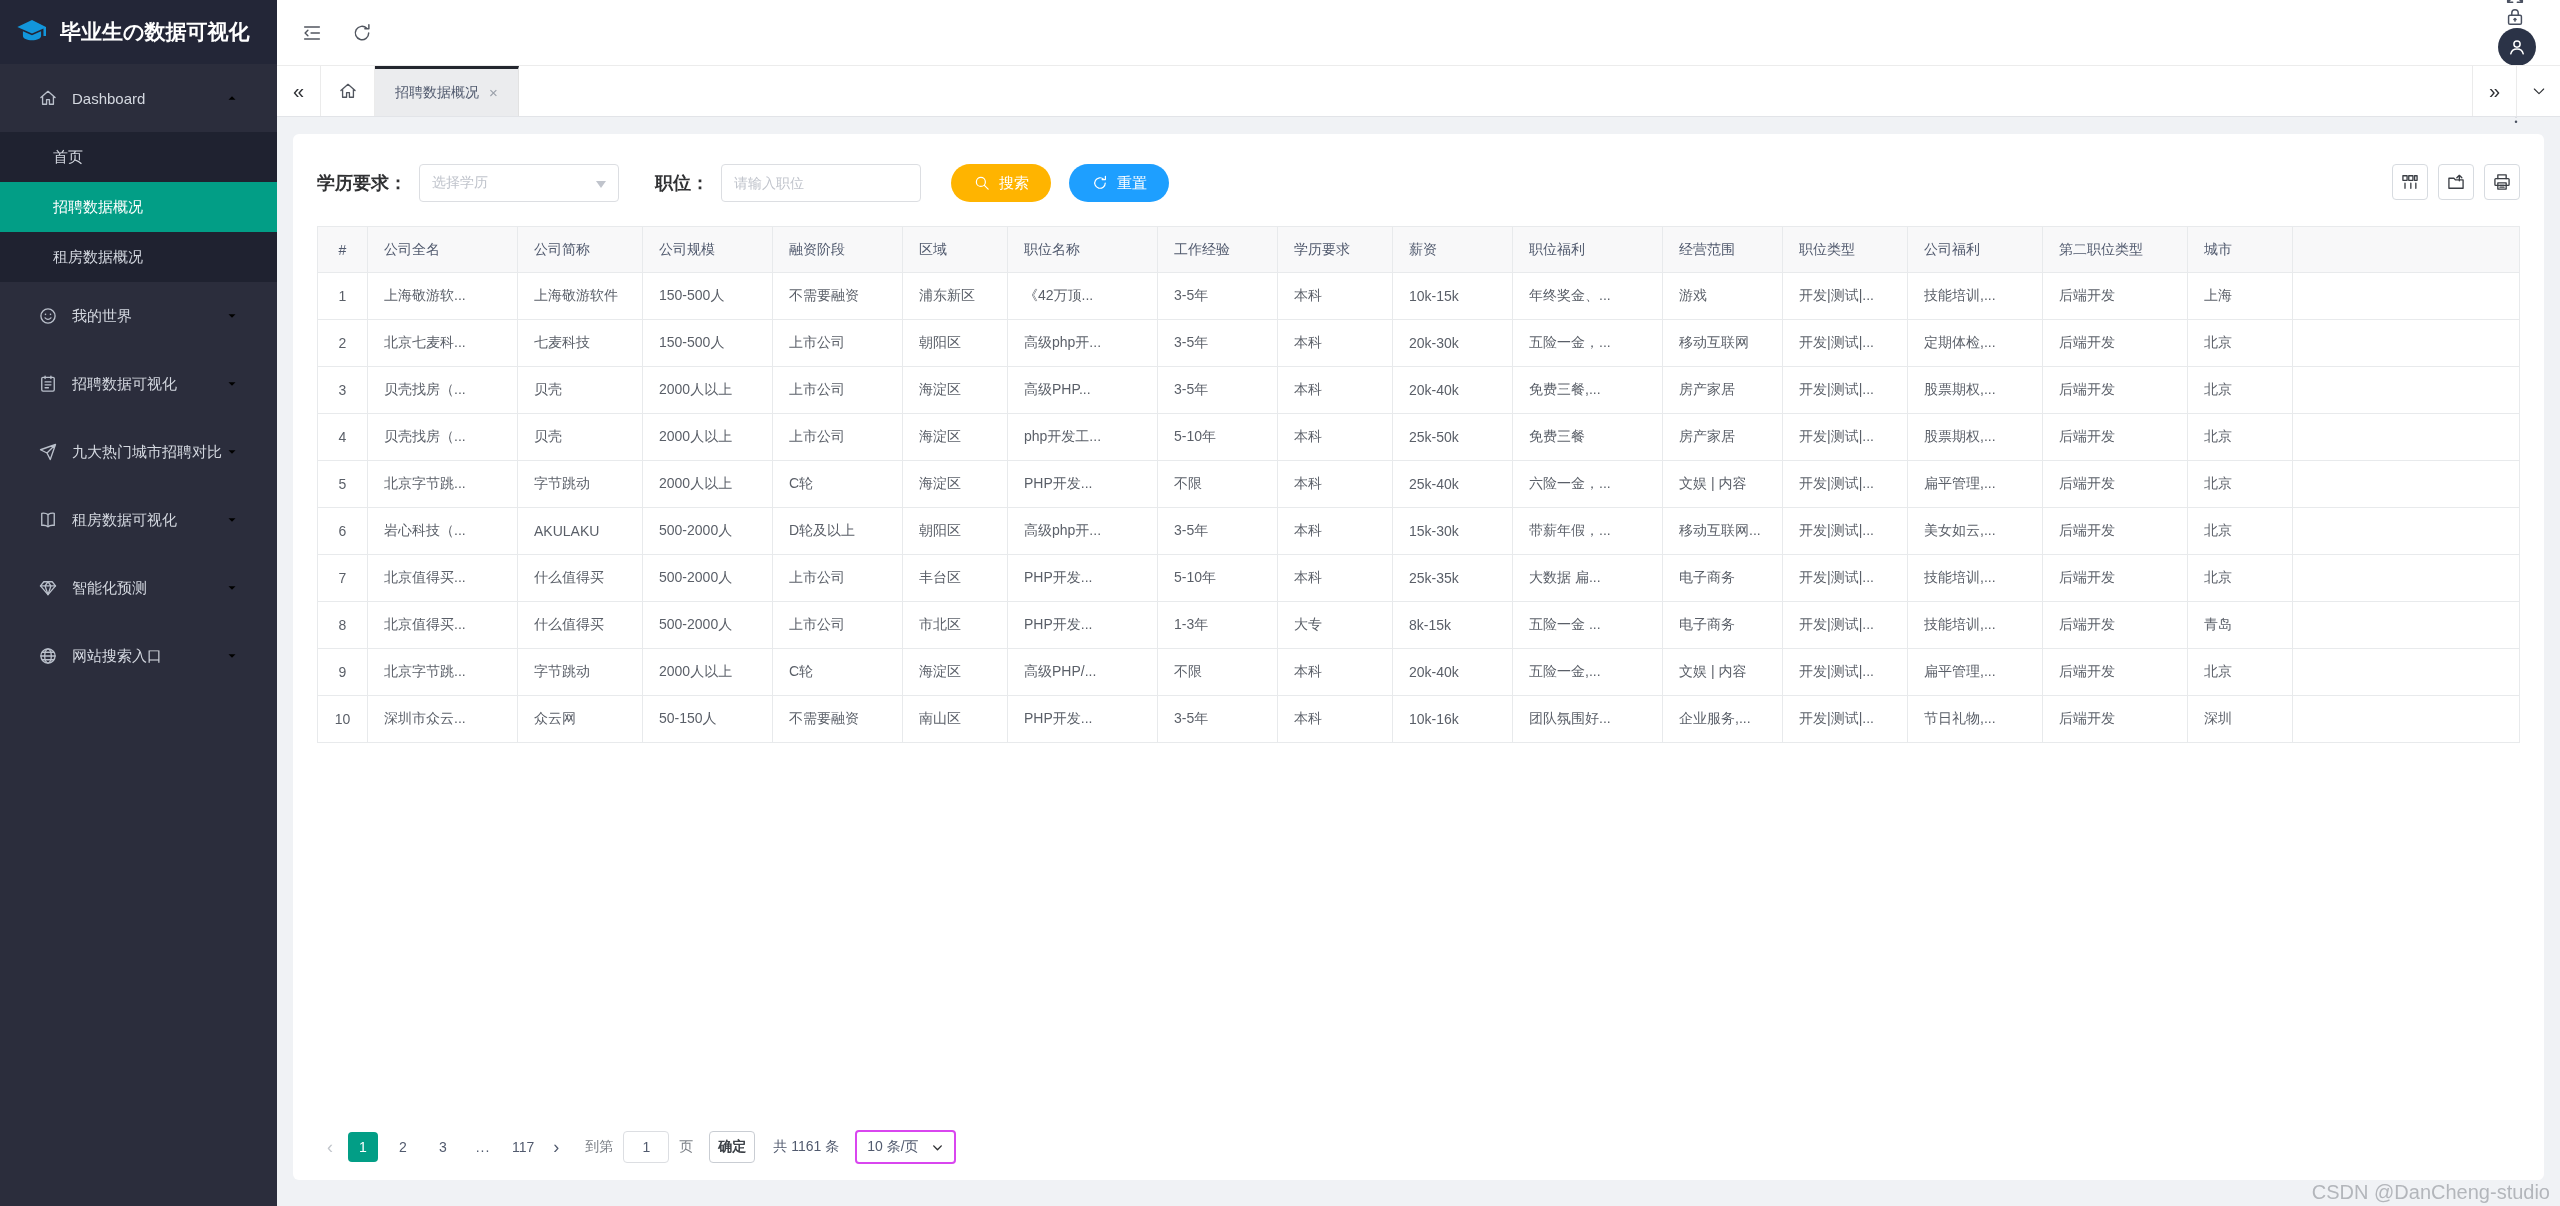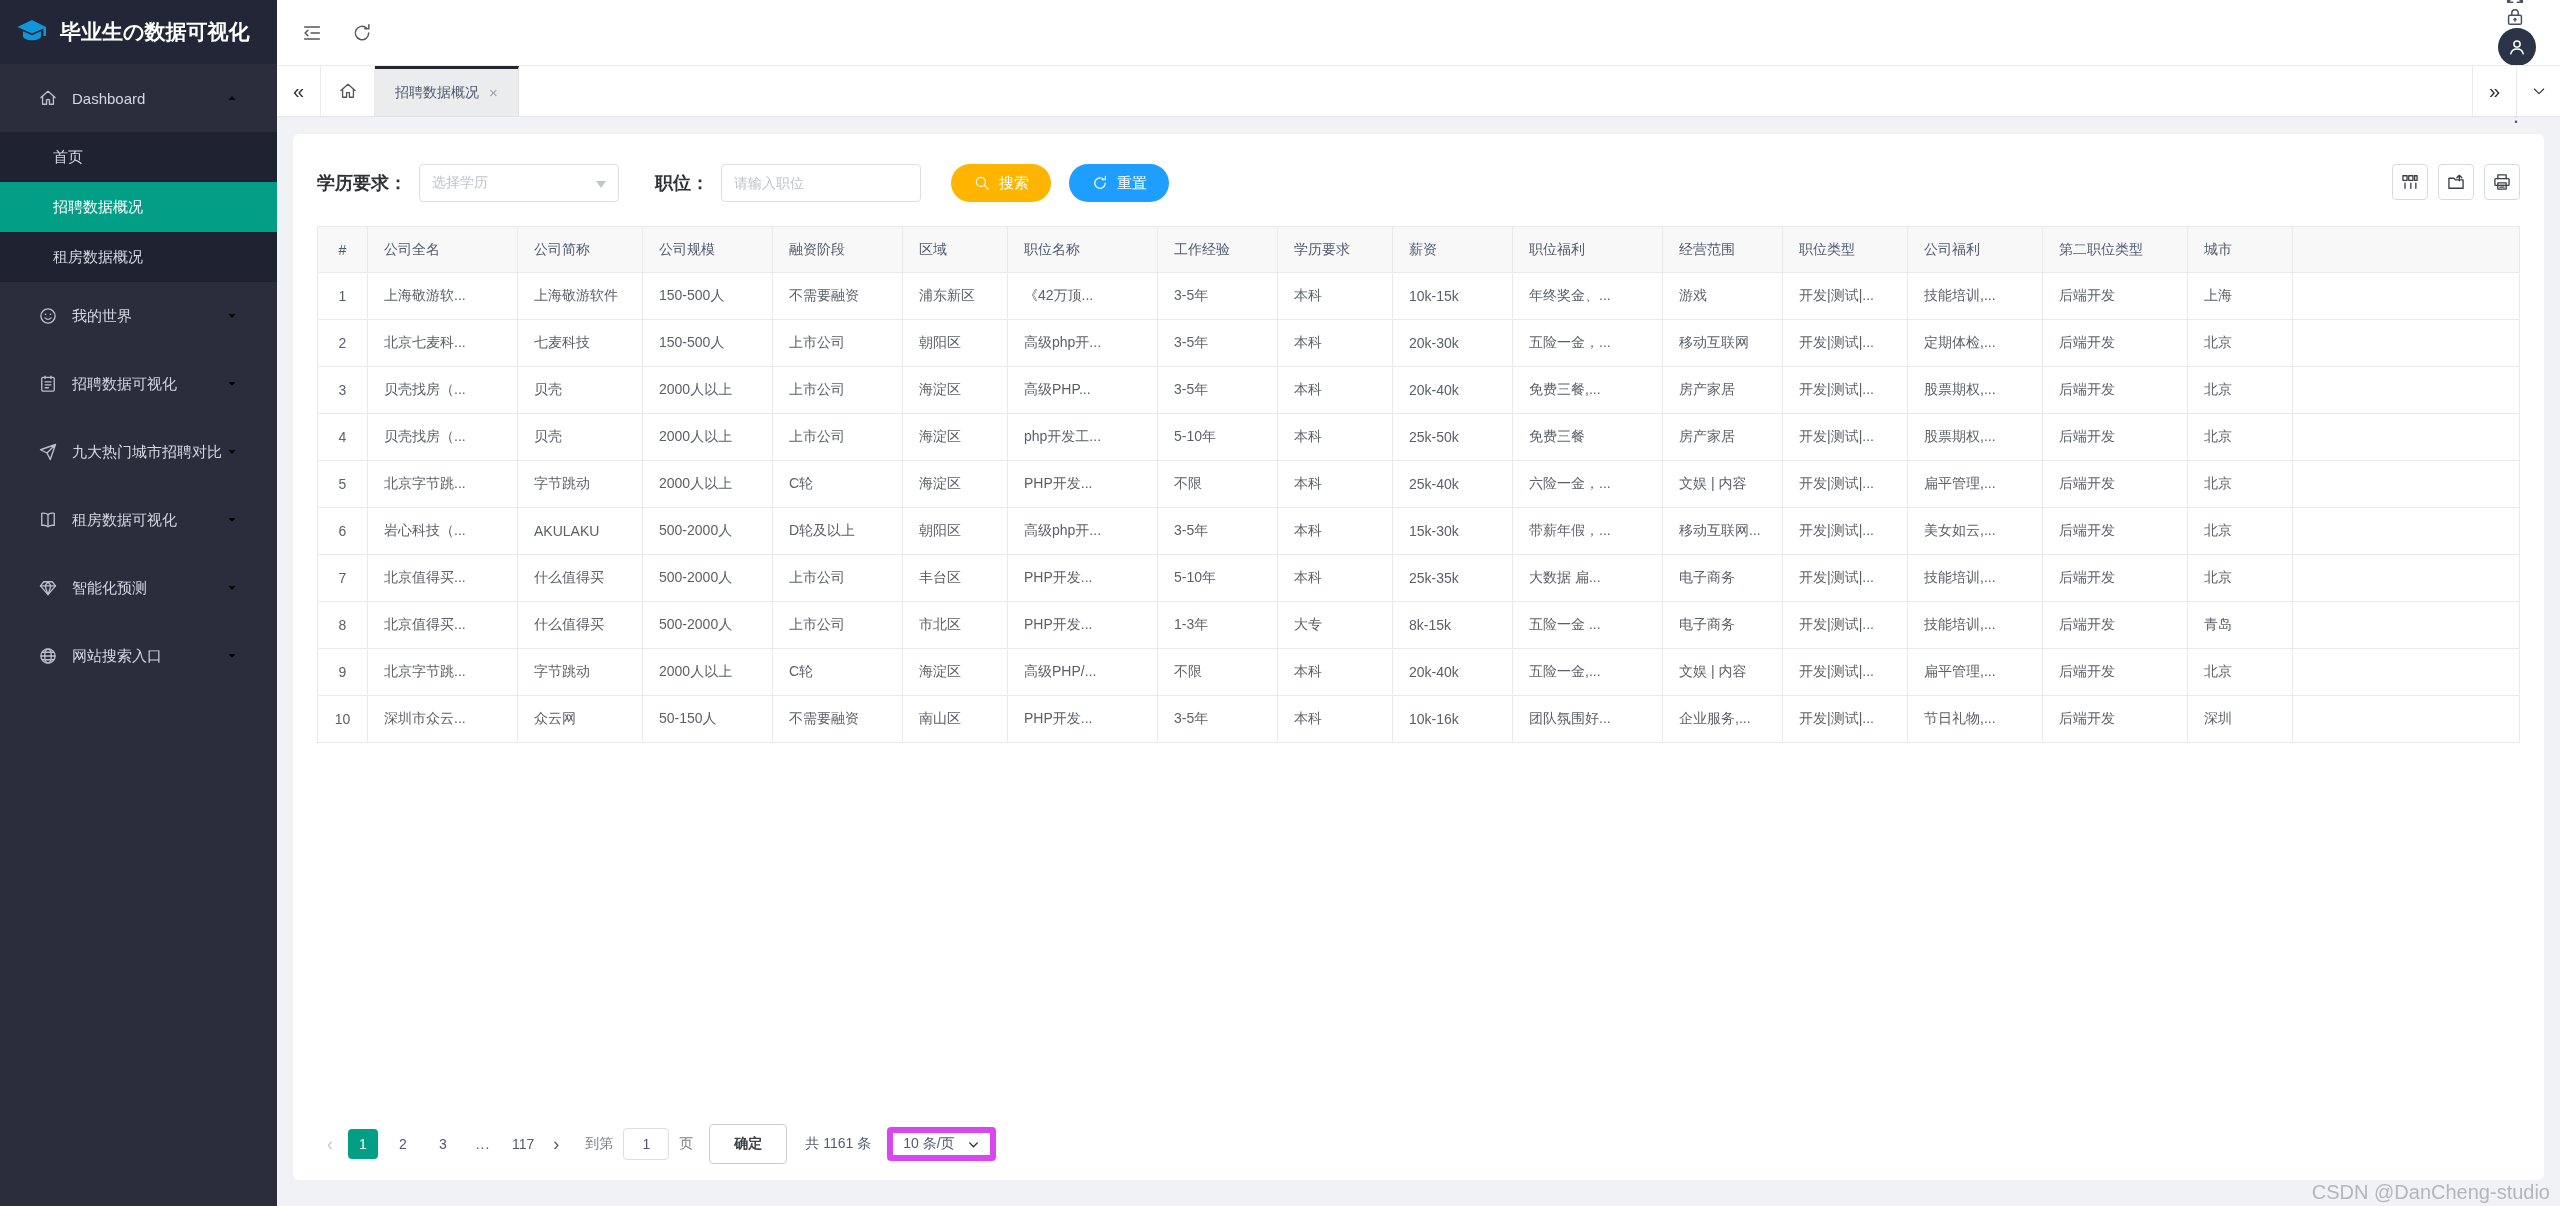--- a/index.html
+++ b/index.html
@@ -95,24 +95,24 @@
               font-size:18px; color:#c2c6cc; cursor:pointer; user-select:none; }
   .pg-arrow.next { color:#515a6e; }
   .page { min-width:30px; height:30px; display:flex; align-items:center; justify-content:center;
           margin:0 5px; border-radius:4px; cursor:pointer; padding:0 4px; }
   .page.active { background:#029e86; color:#fff; }
   .page.dots { cursor:default; letter-spacing:1px; }
   .goto-label { margin:0 10px 0 16px; color:#7c8087; }
   .goto-input { width:46px; height:32px; border:1px solid #dcdee2; border-radius:4px; text-align:center;
                 font-size:14px; color:#515a6e; background:#fff; outline:none; }
   .goto-suffix { margin:0 16px 0 10px; color:#7c8087; }
-  .confirm-btn { height:40px; padding:0 24px; border:1px solid #c9cdd3; border-radius:4px; background:#fff;
+  .confirm-btn { height:32px; padding:0 8px; border:1px solid #c9cdd3; border-radius:4px; background:#fff;
                  font-size:14px; font-weight:bold; color:#3d4248; cursor:pointer; margin-right:18px; }
   .total { margin-right:16px; }
-  .pagesize { height:34px; border:6px solid #d946ef; border-radius:4px; display:flex; align-items:center;
+  .pagesize { height:34px; border:2px solid #d946ef; border-radius:4px; display:flex; align-items:center;
               gap:12px; padding:0 10px; background:#fff; cursor:pointer; }
   .pagesize .chev { width:13px; height:13px; color:#303133; }
 
   .watermark { position:fixed; right:10px; bottom:2px; font-size:20px; color:#b3b6bb; }
 </style>
 </head>
 <body>
 
 <div class="app">
 

